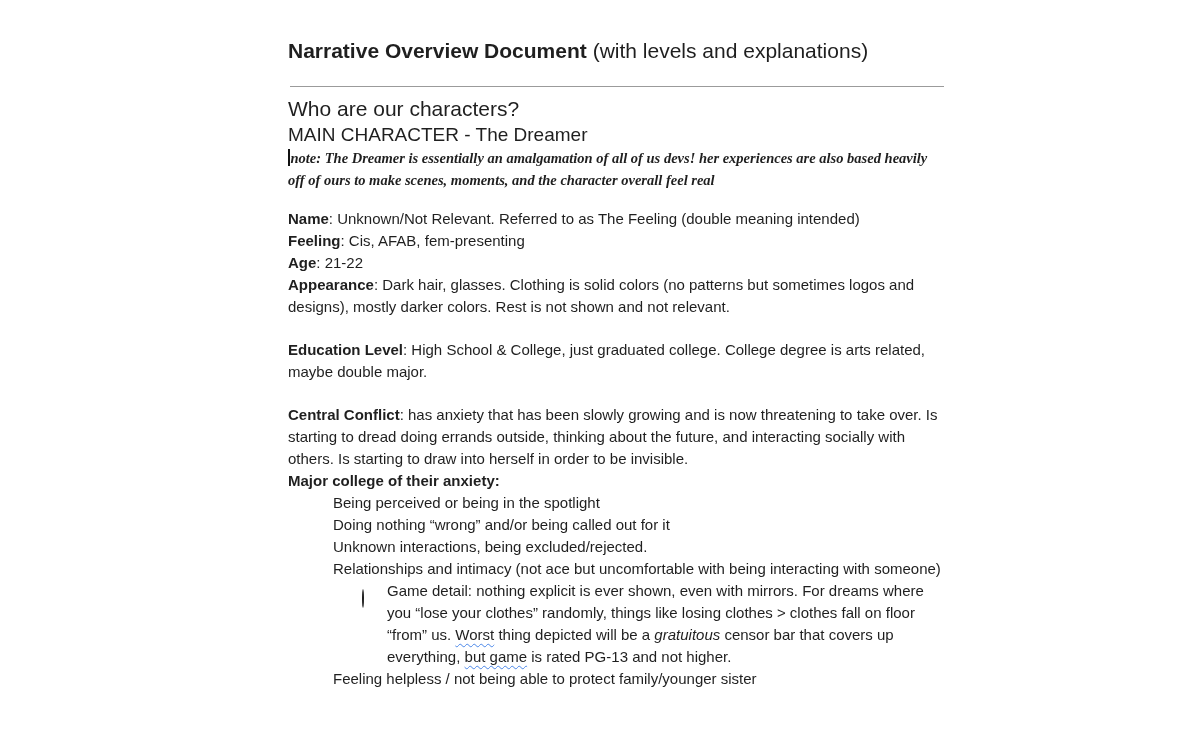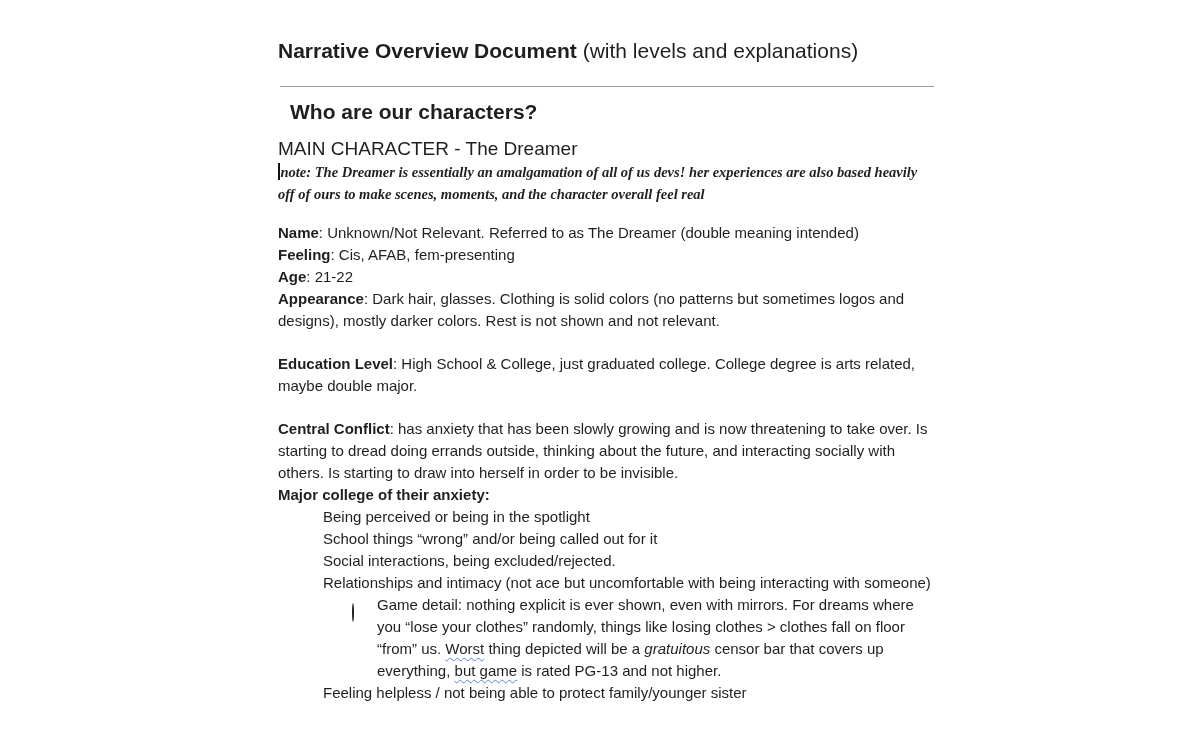--- a/index.html
+++ b/index.html
@@ -6,37 +6,37 @@
   html, body {
     margin: 0; padding: 0;
     background: #ffffff;
     width: 1196px; height: 742px;
     overflow: hidden;
     font-family: "Liberation Sans", "DejaVu Sans", sans-serif;
     color: #1f1f1f;
   }
   .page {
     position: absolute;
-    left: 278px; top: 38px;
+    left: 288px; top: 38px;
     width: 656px;
   }
   h1.doc-title {
     margin: 0;
     font-size: 21px; line-height: 26px;
     font-weight: 700;
     white-space: nowrap;
   }
   h1.doc-title .suffix { font-weight: 400; }
   hr.divider {
     border: none;
     border-top: 1.5px solid #9b9b9b;
     margin: 22px 0 9px 2px;
   }
   h2.section-heading {
-    margin: 12px; font-size: 21px; line-height: 25px; font-weight: 700;
+    margin: 0; font-size: 21px; line-height: 25px; font-weight: 400;
   }
   h3.subsection-heading {
     margin: 1px 0 0 0; font-size: 19px; line-height: 26px; font-weight: 400;
   }
   p.dev-note {
     margin: 0;
     font-family: "Liberation Serif", "DejaVu Serif", serif;
     font-weight: 700; font-style: italic;
     font-size: 14.5px; line-height: 21.5px;
   }
@@ -98,45 +98,45 @@
 
   <hr class="divider">
 
   <h2 class="section-heading">Who are our characters?</h2>
 
   <h3 class="subsection-heading">MAIN CHARACTER - The Dreamer</h3>
 
   <p class="dev-note"><span class="cursor"></span><span>note: The Dreamer is essentially an amalgamation of all of us devs! her experiences are also based heavily off of ours to make scenes, moments, and the character overall feel real</span></p>
 
   <div class="group">
-    <p class="field"><b>Name</b><span>: Unknown/Not Relevant. Referred to as The Dreamer (double meaning intended)</span></p>
+    <p class="field"><b>Name</b><span>: Unknown/Not Relevant. Referred to as The Feeling (double meaning intended)</span></p>
     <p class="field"><b>Feeling</b><span>: Cis, AFAB, fem-presenting</span></p>
     <p class="field"><b>Age</b><span>: 21-22</span></p>
     <p class="field"><b>Appearance</b><span>: Dark hair, glasses. Clothing is solid colors (no patterns but sometimes logos and designs), mostly darker colors. Rest is not shown and not relevant.</span></p>
   </div>
 
   <div class="group group2">
     <p class="field"><b>Education Level</b><span>: High School &amp; College, just graduated college. College degree is arts related, maybe double major.</span></p>
   </div>
 
   <div class="group group2">
     <p class="field"><b>Central Conflict</b><span>: has anxiety that has been slowly growing and is now threatening to take over. Is starting to dread doing errands outside, thinking about the future, and interacting socially with others. Is starting to draw into herself in order to be invisible.</span></p>
     <p class="field anx-heading">Major college of their anxiety:</p>
 
     <div class="li">
       <span class="marker-col"><span class="dot"></span></span>
       <p class="li-text">Being perceived or being in the spotlight</p>
     </div>
     <div class="li">
       <span class="marker-col"><span class="dot"></span></span>
-      <p class="li-text">School things “wrong” and/or being called out for it</p>
+      <p class="li-text">Doing nothing “wrong” and/or being called out for it</p>
     </div>
     <div class="li">
       <span class="marker-col"><span class="dot"></span></span>
-      <p class="li-text">Social interactions, being excluded/rejected.</p>
+      <p class="li-text">Unknown interactions, being excluded/rejected.</p>
     </div>
     <div class="li">
       <span class="marker-col"><span class="dot"></span></span>
       <p class="li-text">Relationships and intimacy (not ace but uncomfortable with being interacting with someone)</p>
     </div>
 
     <div class="li nested">
       <span class="marker-col"><span class="circle"></span></span>
       <p class="li-text"><span>Game detail: nothing explicit is ever shown, even with mirrors. For dreams where you “lose your clothes” randomly, things like losing clothes &gt; clothes fall on floor “from” us. </span><span class="grammar">Worst</span><span> thing depicted will be a </span><i class="emph">gratuitous</i><span> censor bar that covers up everything, </span><span class="grammar">but game</span><span> is rated PG-13 and not higher.</span></p>
     </div>

